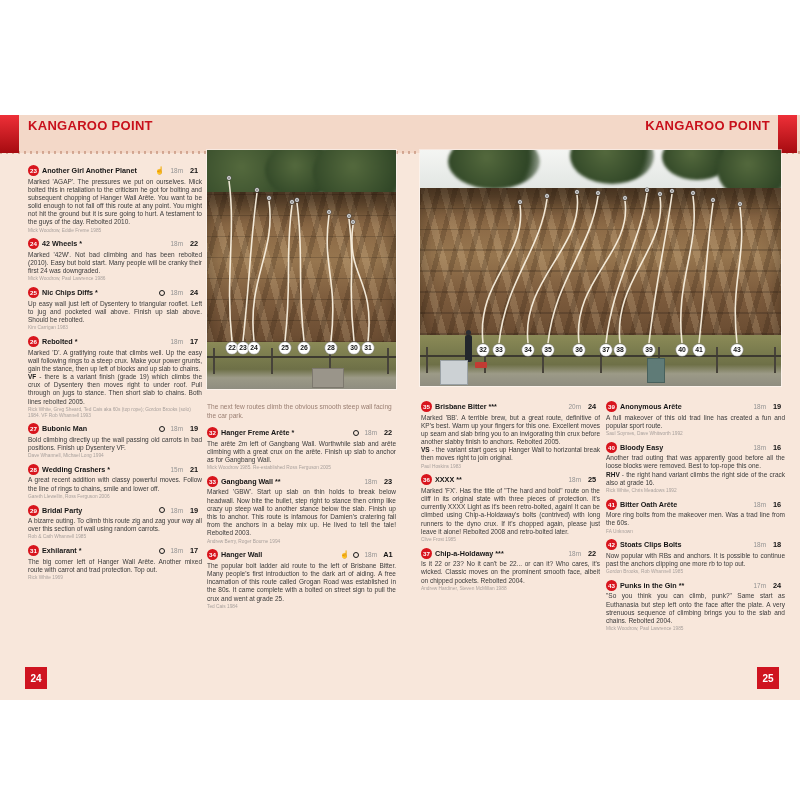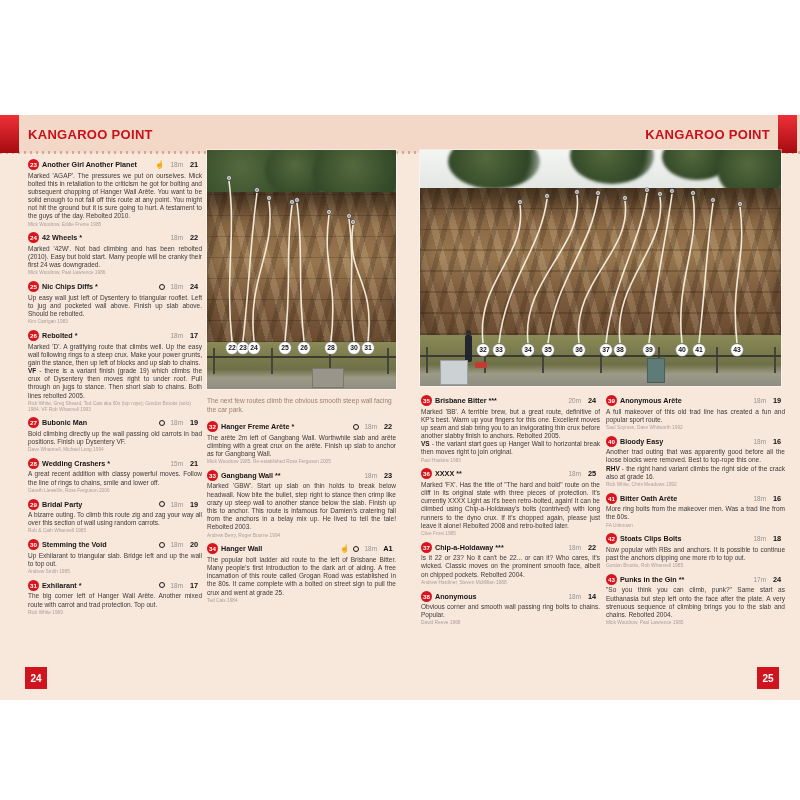--- a/index.html
+++ b/index.html
@@ -4,23 +4,23 @@
 <style>
   html,body{margin:0;padding:0;}
   body{width:800px;height:800px;background:#ffffff;position:relative;overflow:hidden;
        font-family:"Liberation Sans", sans-serif;-webkit-font-smoothing:antialiased;}
   .spread{position:absolute;top:115px;left:0;width:800px;height:585px;background:#f8e7db;}
   .band{position:absolute;top:0;left:0;right:0;height:38px;background:#f3d8c8;}
   .band::after{content:"";position:absolute;left:0;right:0;bottom:-1px;height:3px;
        background:repeating-linear-gradient(90deg, rgba(185,125,100,.55) 0 2px, transparent 2px 6px);}
   .tab{position:absolute;top:0;width:19px;height:38px;background:linear-gradient(180deg,#ee3038,#a60b10);}
   .tab-left{left:0;} .tab-right{right:3px;}
-  .hdr{position:absolute;top:12px;font-weight:bold;font-size:13px;color:#c8101b;letter-spacing:.3px;}
+  .hdr{position:absolute;top:3px;font-weight:bold;font-size:13px;color:#c8101b;letter-spacing:.3px;}
   .hdr-left{left:28px;} .hdr-right{right:30px;text-align:right;}
-  .col{position:absolute;overflow:hidden;}
+  .col{position:absolute;overflow:hidden;margin-top:6px;}
   #col-left{left:28px;top:44px;width:174px;height:504px;}
   #col-mid{left:207px;top:282px;width:189px;height:268px;}
   #col-r1{left:421px;top:280px;width:179px;height:294px;}
   #col-r2{left:606px;top:280px;width:179px;height:294px;}
   .route{margin-bottom:5px;}
   .rhead{display:flex;align-items:center;gap:3px;margin-bottom:1.5px;}
   .rnum{flex:0 0 auto;width:11px;height:11px;border-radius:50%;background:#d8151d;color:#fff;
         font-size:6.2px;font-weight:bold;display:flex;align-items:center;justify-content:center;}
   .rname{font-weight:bold;font-size:7.2px;color:#151515;flex:1 1 auto;white-space:nowrap;overflow:hidden;}
   .ricons{display:flex;gap:2.5px;align-items:center;flex:0 0 auto;color:#333;}
@@ -170,33 +170,20 @@
             <span class="rnum">29</span>
             <span class="rname">Bridal Party</span>
             <span class="ricons">
               <span class="icon-bolt"></span>
             </span>
             <span class="rlen">18m</span>
             <span class="rgrade">19</span>
           </div>
           <p class="rdesc">A bizarre outing. To climb this route zig and zag your way all over this section of wall using random carrots.</p>
           <div class="rcredit">Rob &amp; Cath Whannell 1985</div>
-        </div>
-        <div class="route">
-          <div class="rhead">
-            <span class="rnum">30</span>
-            <span class="rname">Stemming the Void</span>
-            <span class="ricons">
-              <span class="icon-bolt"></span>
-            </span>
-            <span class="rlen">18m</span>
-            <span class="rgrade">20</span>
-          </div>
-          <p class="rdesc">Up Exhilarant to triangular slab. Bridge left and up the wall to top out.</p>
-          <div class="rcredit">Andrew Smith 1985</div>
         </div>
         <div class="route">
           <div class="rhead">
             <span class="rnum">31</span>
             <span class="rname">Exhilarant *</span>
             <span class="ricons">
               <span class="icon-bolt"></span>
             </span>
             <span class="rlen">18m</span>
             <span class="rgrade">17</span>
@@ -409,31 +396,20 @@
           <div class="rhead">
             <span class="rnum">37</span>
             <span class="rname">Chip-a-Holdaway ***</span>
             <span class="ricons"></span>
             <span class="rlen">18m</span>
             <span class="rgrade">22</span>
           </div>
           <p class="rdesc">Is it 22 or 23? No it can't be 22... or can it? Who cares, it's wicked. Classic moves on the prominent smooth face, albeit on chipped pockets. Rebolted 2004.</p>
           <div class="rcredit">Andrew Hardiner, Steven McMillan 1988</div>
         </div>
-        <div class="route">
-          <div class="rhead">
-            <span class="rnum">38</span>
-            <span class="rname">Anonymous</span>
-            <span class="ricons"></span>
-            <span class="rlen">18m</span>
-            <span class="rgrade">14</span>
-          </div>
-          <p class="rdesc">Obvious corner and smooth wall passing ring bolts to chains. Popular.</p>
-          <div class="rcredit">David Reeve 1968</div>
-        </div>
       </div>
   </div>
   <div class="col" id="col-r2">
     <div class="rlist">
         <div class="route">
           <div class="rhead">
             <span class="rnum">39</span>
             <span class="rname">Anonymous Arête</span>
             <span class="ricons"></span>
             <span class="rlen">18m</span>

